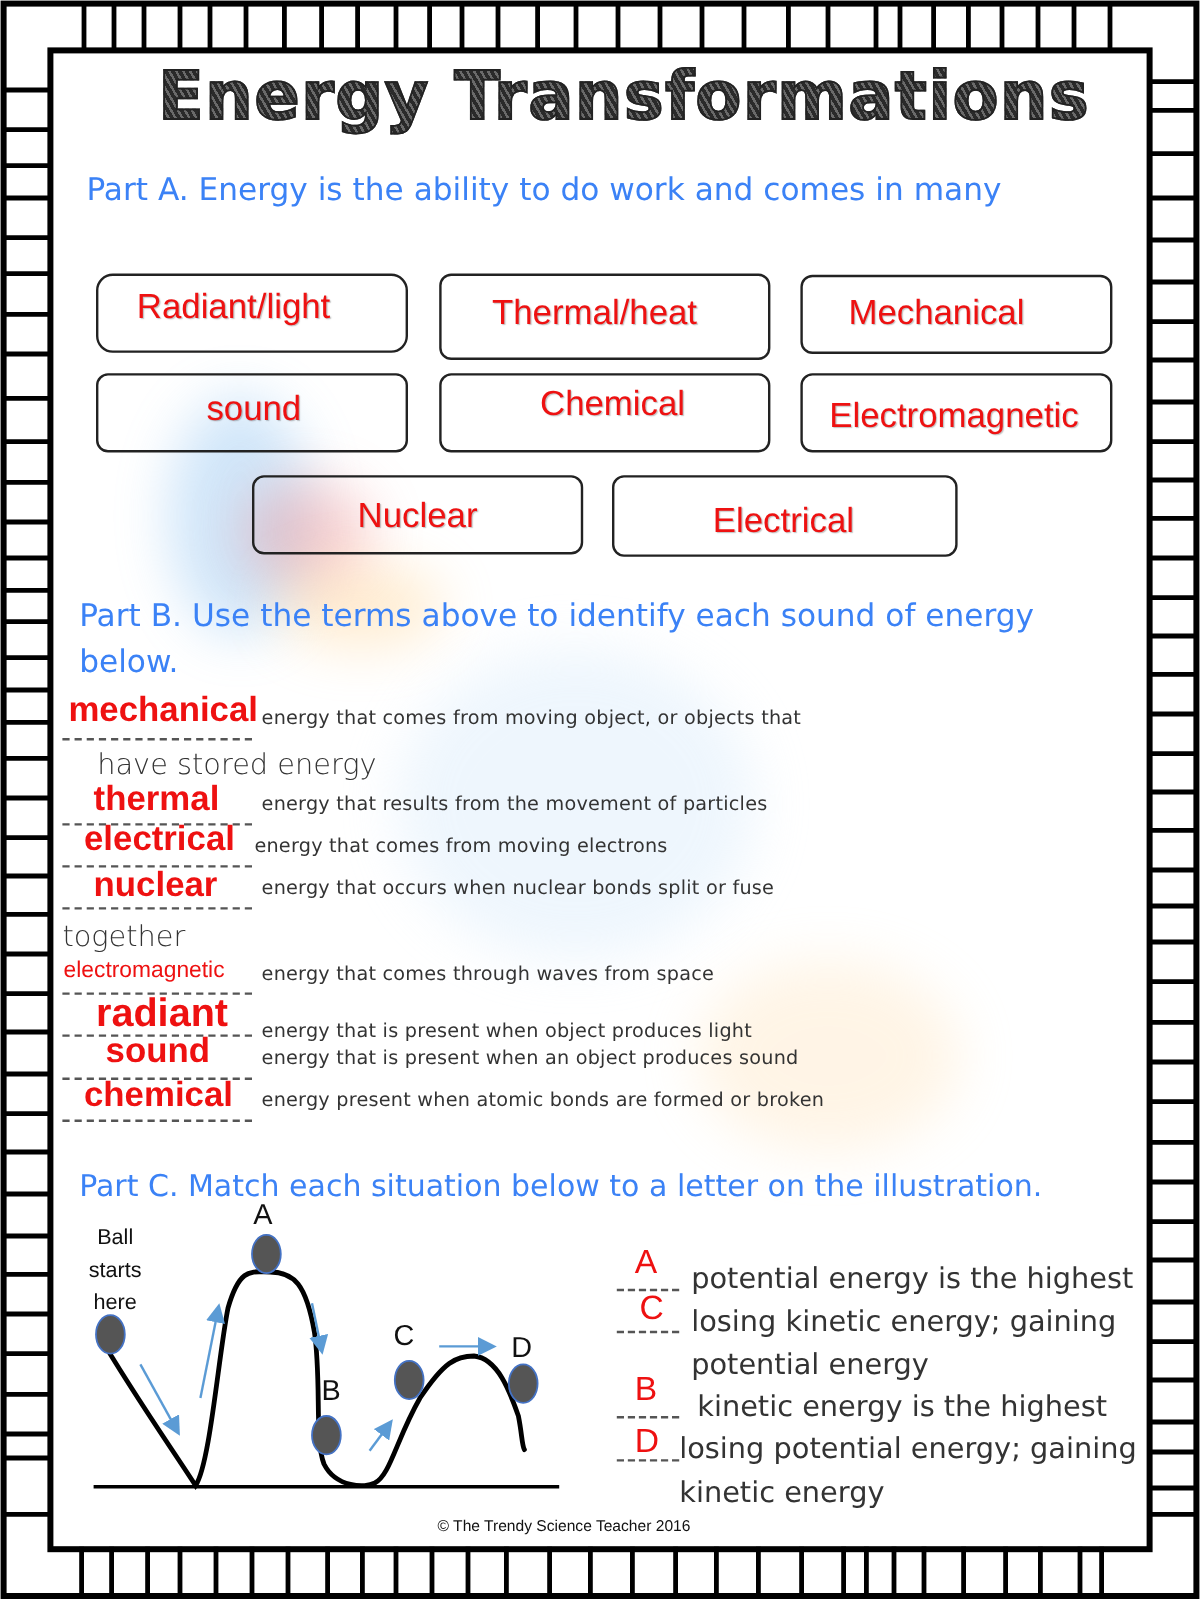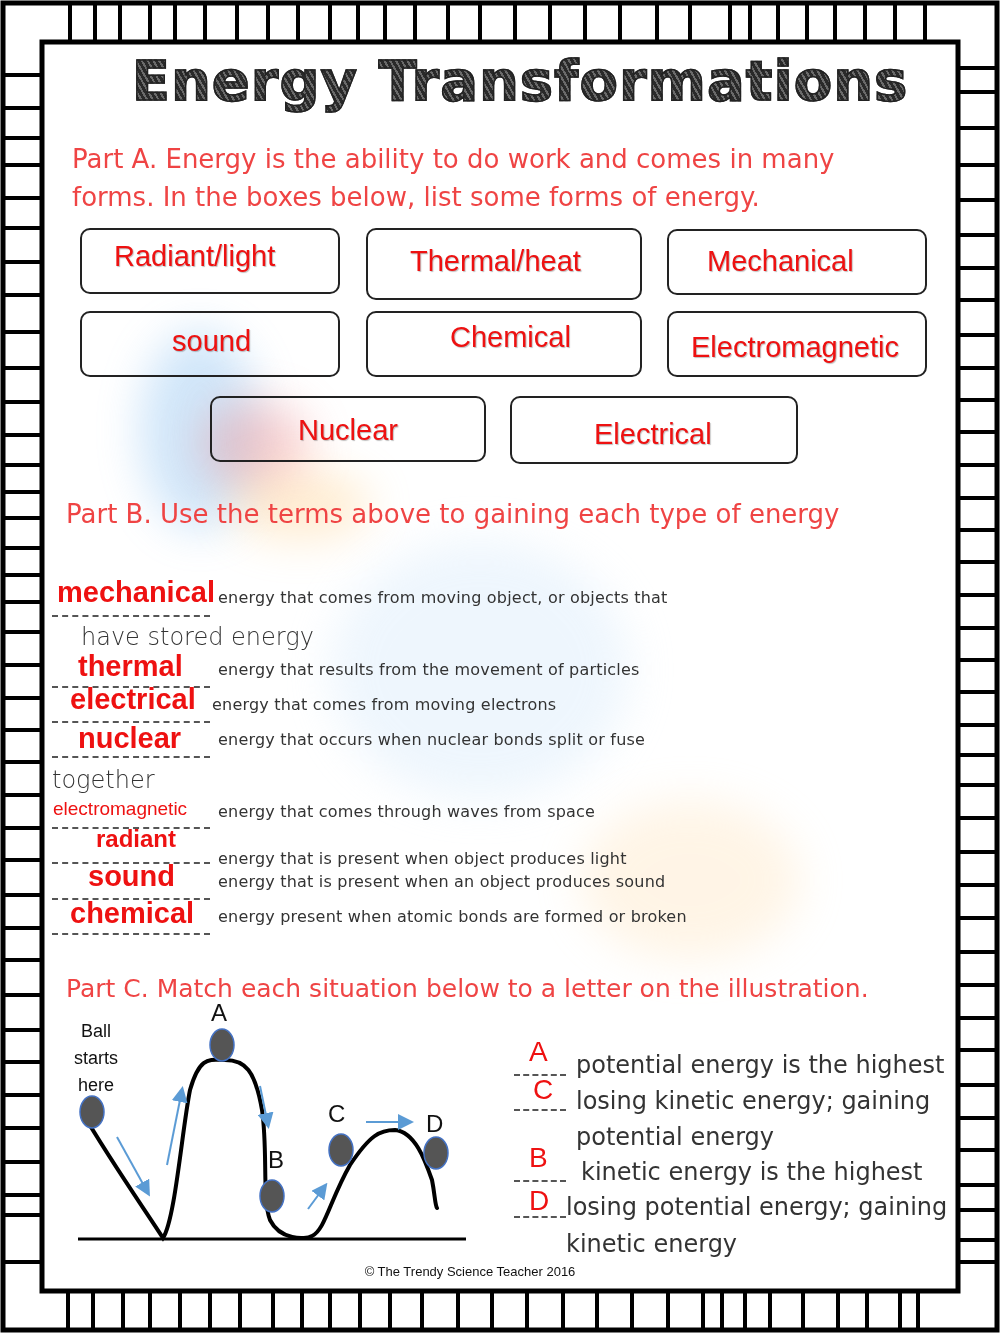--- a/index.html
+++ b/index.html
@@ -1,21 +1,21 @@
 <!DOCTYPE html>
 <html><head>
 <meta charset="utf-8">
 <style>
   html, body { margin:0; padding:0; background:#ffffff; }
   body { width:1000px; height:1333px; position:relative; overflow:hidden; font-family:"DejaVu Sans", sans-serif; color:#111; }
   .frame { position:absolute; left:0; top:0; width:1000px; height:1333px; }
   .watermark { position:absolute; border-radius:50%; filter:blur(22px); opacity:0.35; }
   .title { position:absolute; left:0; top:48px; width:1040px; text-align:center; font-family:"DejaVu Sans", sans-serif; font-weight:bold; font-size:56px; letter-spacing:1px; color:#333;
     background: repeating-linear-gradient(60deg,#2a2a2a 0 3px,#6a6a6a 3px 5px); -webkit-background-clip:text; background-clip:text; -webkit-text-fill-color:transparent; -webkit-text-stroke:1.5px #222; }
-  .para { position:absolute; font-family:"DejaVu Sans", sans-serif; font-size:26px; line-height:38px; color:#ef4444; }
+  .para { position:absolute; font-family:"DejaVu Sans", sans-serif; font-size:26px; line-height:38px; color:#3b82f6; }
   .box { position:absolute; border:2px solid #222; border-radius:10px; background:transparent; box-sizing:border-box; }
   .box span { position:absolute; font-family:"Liberation Sans", sans-serif; font-size:29px; color:#ee1111; text-shadow:1px 1px 1px rgba(0,0,0,0.25); white-space:nowrap; }
   .row { position:absolute; left:52px; font-family:"DejaVu Sans", sans-serif; font-size:24px; color:#333; white-space:nowrap; font-weight:300; }
   .blank { position:absolute; left:52px; width:158px; border-bottom:2px dashed #555; }
   .ans { position:absolute; font-family:"Liberation Sans", sans-serif; font-weight:bold; color:#ee1111; white-space:nowrap; }
   .desc { position:absolute; left:218px; font-family:"DejaVu Sans", sans-serif; font-size:16px; color:#333; white-space:nowrap; letter-spacing:0.2px; }
   .match-blank { position:absolute; width:52px; border-bottom:2px dashed #555; }
   .match-ans { position:absolute; font-family:"Liberation Sans", sans-serif; font-size:28px; color:#ee1111; }
   .match-text { position:absolute; font-family:"DejaVu Sans", sans-serif; font-size:24px; color:#333; white-space:nowrap; }
   .lbl { position:absolute; font-family:"Liberation Sans", sans-serif; color:#111; }
@@ -180,24 +180,23 @@
       <line x1="958" y1="1240" x2="997" y2="1240"></line>
         <line x1="958" y1="1262" x2="997" y2="1262"></line>
     </g>
   </g>
 </svg>
 
 <div class="title">Energy Transformations</div>
 
 <div class="para" style="left:72px;top:140px;">
   <div>Part A. Energy is the ability to do work and comes in many</div>
-  <div>forms. In the boxes below, list some forms of energy.</div>
-</div>
-
-<div class="box" style="left:80px;top:228px;width:260px;height:66px;">
+</div>
+
+<div class="box" style="left:80px;top:228px;width:260px;height:66px;border-radius:14px;">
   <span style="left:32px;top:10px;">Radiant/light</span>
 </div>
 <div class="box" style="left:366px;top:228px;width:276px;height:72px;">
   <span style="left:42px;top:15px;">Thermal/heat</span>
 </div>
 <div class="box" style="left:667px;top:229px;width:260px;height:66px;">
   <span style="left:38px;top:14px;">Mechanical</span>
 </div>
 <div class="box" style="left:80px;top:311px;width:260px;height:66px;">
   <span style="left:90px;top:12px;">sound</span>
@@ -209,21 +208,22 @@
   <span style="left:22px;top:18px;">Electromagnetic</span>
 </div>
 <div class="box" style="left:210px;top:396px;width:276px;height:66px;">
   <span style="left:86px;top:16px;">Nuclear</span>
 </div>
 <div class="box" style="left:510px;top:396px;width:288px;height:68px;">
   <span style="left:82px;top:20px;">Electrical</span>
 </div>
 
 <div class="para" style="left:66px;top:495px;">
-  <div>Part B. Use the terms above to gaining each type of energy</div>
+  <div>Part B. Use the terms above to identify each sound of energy</div>
+  <div>below.</div>
 </div>
 
 <div class="blank" style="top:615px;"></div>
 <div class="ans" style="left:57px;top:576px;font-size:29px;">mechanical</div>
 <div class="desc" style="top:588px;">energy that comes from moving object, or objects that</div>
 <div class="row" style="top:623px;margin-left:29px;">have stored energy</div>
 
 <div class="blank" style="top:686px;"></div>
 <div class="ans" style="left:78px;top:650px;font-size:29px;">thermal</div>
 <div class="desc" style="top:660px;">energy that results from the movement of particles</div>
@@ -235,21 +235,21 @@
 <div class="blank" style="top:756px;"></div>
 <div class="ans" style="left:78px;top:722px;font-size:29px;">nuclear</div>
 <div class="desc" style="top:730px;">energy that occurs when nuclear bonds split or fuse</div>
 <div class="row" style="top:766px;">together</div>
 
 <div class="blank" style="top:827px;"></div>
 <div class="ans" style="left:53px;top:798px;font-size:19px;font-weight:normal;">electromagnetic</div>
 <div class="desc" style="top:802px;">energy that comes through waves from space</div>
 
 <div class="blank" style="top:862px;"></div>
-<div class="ans" style="left:96px;top:825px;font-size:24px;">radiant</div>
+<div class="ans" style="left:80px;top:825px;font-size:33px;">radiant</div>
 <div class="desc" style="top:849px;">energy that is present when object produces light</div>
 
 <div class="blank" style="top:898px;"></div>
 <div class="ans" style="left:88px;top:860px;font-size:29px;">sound</div>
 <div class="desc" style="top:872px;">energy that is present when an object produces sound</div>
 
 <div class="blank" style="top:933px;"></div>
 <div class="ans" style="left:70px;top:897px;font-size:29px;">chemical</div>
 <div class="desc" style="top:907px;">energy present when atomic bonds are formed or broken</div>
 

